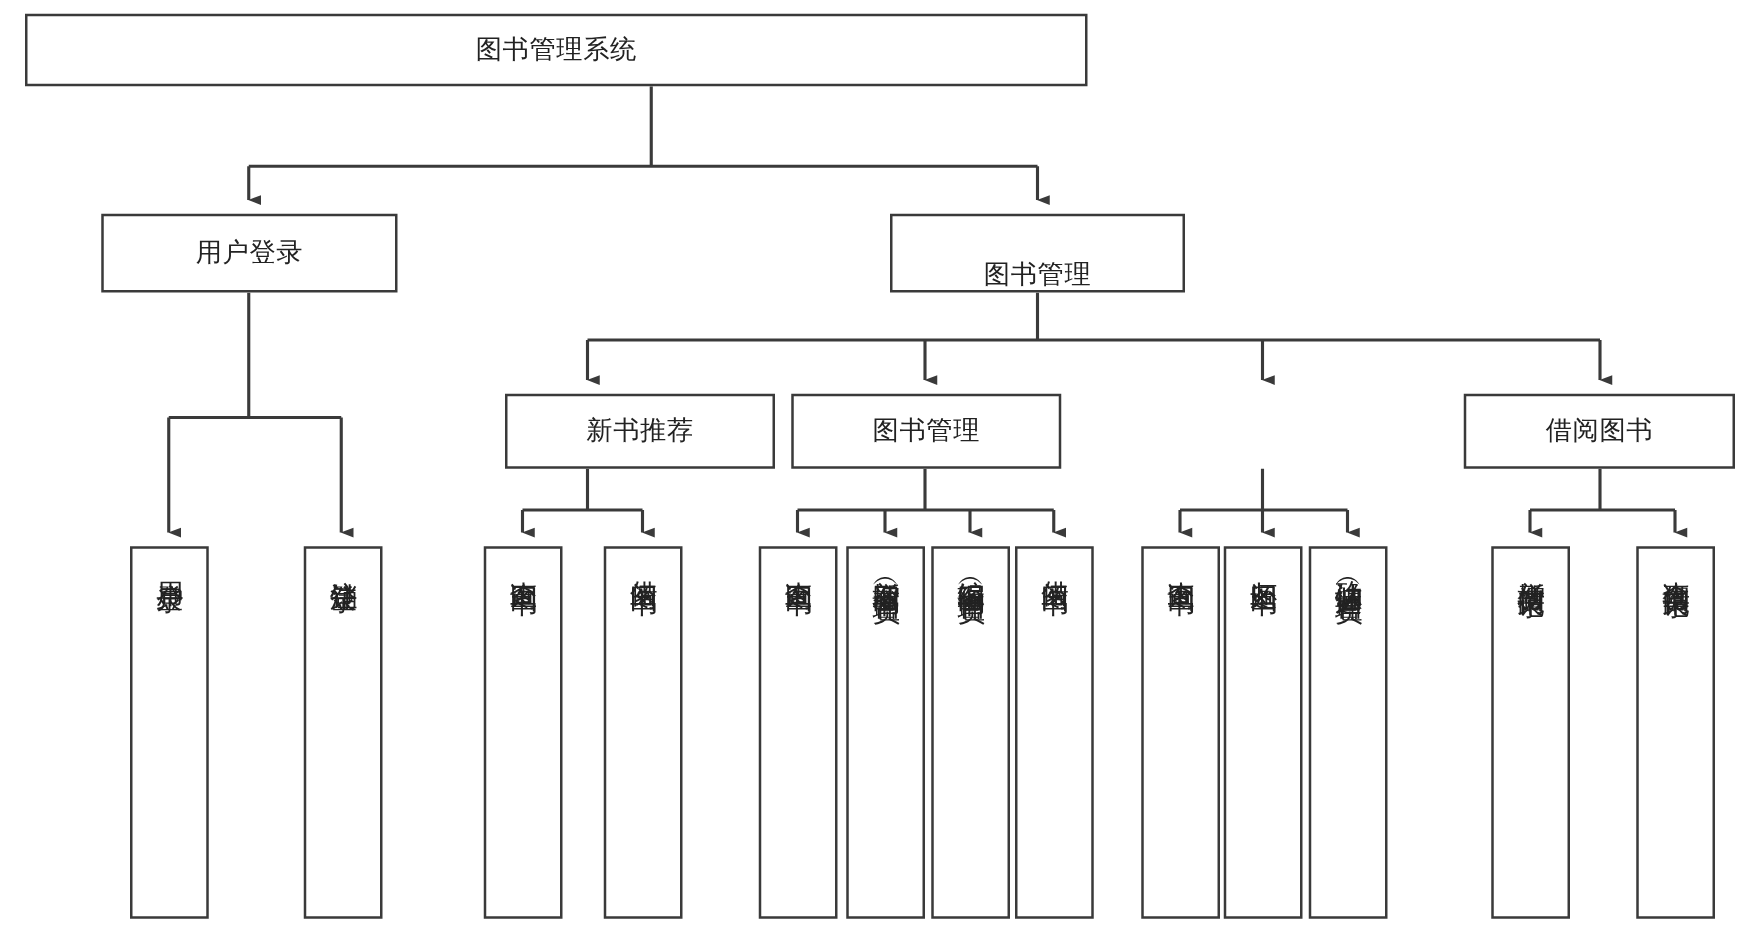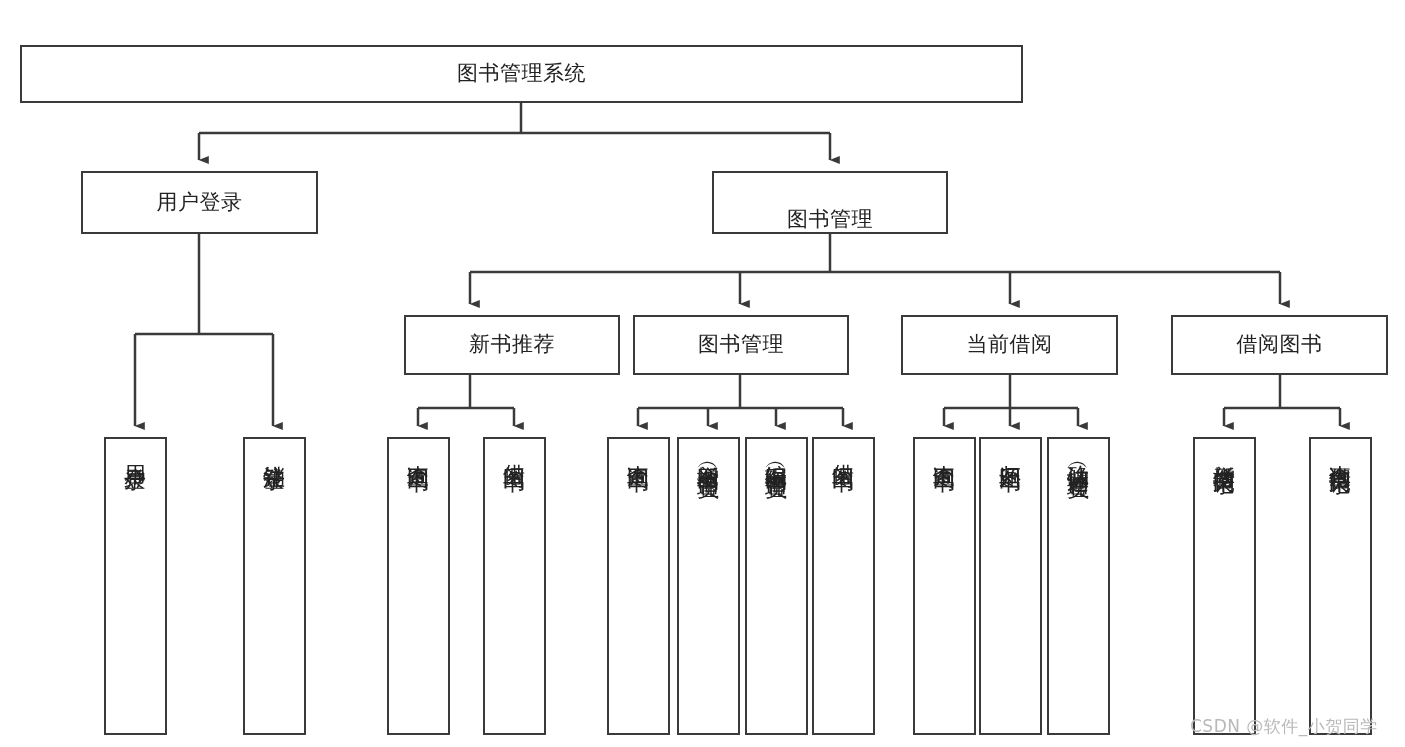--- a/index.html
+++ b/index.html
@@ -111,39 +111,36 @@
       <path d="M 1010,408 L 1010,426" marker-end="url(#arrowhead)"></path>
       <path d="M 1078,408 L 1078,426" marker-end="url(#arrowhead)"></path>
 
       <path d="M 1280,375 L 1280,408"></path>
       <path d="M 1224,408 L 1340,408"></path>
       <path d="M 1224,408 L 1224,426" marker-end="url(#arrowhead)"></path>
       <path d="M 1340,408 L 1340,426" marker-end="url(#arrowhead)"></path>
     </g>
   </svg>
 
-  <div class="node node-h" style="left:20px; top:11px; width:1003px; height:58px;margin-top:34px;">
+  <div class="node node-h" style="left:20px; top:11px; width:850px; height:58px;">
     <span class="node-label">图书管理系统</span>
   </div>
 
   <div class="node node-h" style="left:81px; top:171px; width:237px; height:63px;">
     <span class="node-label">用户登录</span>
   </div>
   <div class="node node-h" style="left:712px; top:171px; width:236px; height:63px;align-items:flex-end;">
     <span class="node-label">图书管理</span>
   </div>
 
   <div class="node node-h" style="left:362px; top:315px; width:216px; height:60px;margin-left:42px;">
     <span class="node-label">新书推荐</span>
   </div>
   <div class="node node-h" style="left:633px; top:315px; width:216px; height:60px;">
     <span class="node-label">图书管理</span>
-  </div>
-  <div class="node node-h" style="left:901px; top:315px; width:217px; height:60px;">
-    <span class="node-label">当前借阅</span>
   </div>
   <div class="node node-h" style="left:1171px; top:315px; width:217px; height:60px;">
     <span class="node-label">借阅图书</span>
   </div>
 
   <div class="node node-v" style="left:104px; top:437px; width:63px; height:298px;">
     <span class="node-label">用户登录</span>
   </div>
   <div class="node node-v" style="left:243px; top:437px; width:63px; height:298px;">
     <span class="node-label">注销登录</span>
@@ -179,15 +176,14 @@
     <span class="node-label">确认归还（管理员）</span>
   </div>
 
   <div class="node node-v" style="left:1193px; top:437px; width:63px; height:298px;">
     <span class="node-label">新增借阅记录</span>
   </div>
   <div class="node node-v" style="left:1309px; top:437px; width:63px; height:298px;">
     <span class="node-label">查询借阅记录</span>
   </div>
 
-  <div class="watermark" style="left:1190px; top:715px;">CSDN @软件_小贺同学</div>
 
 </div>
 
 </body></html>

